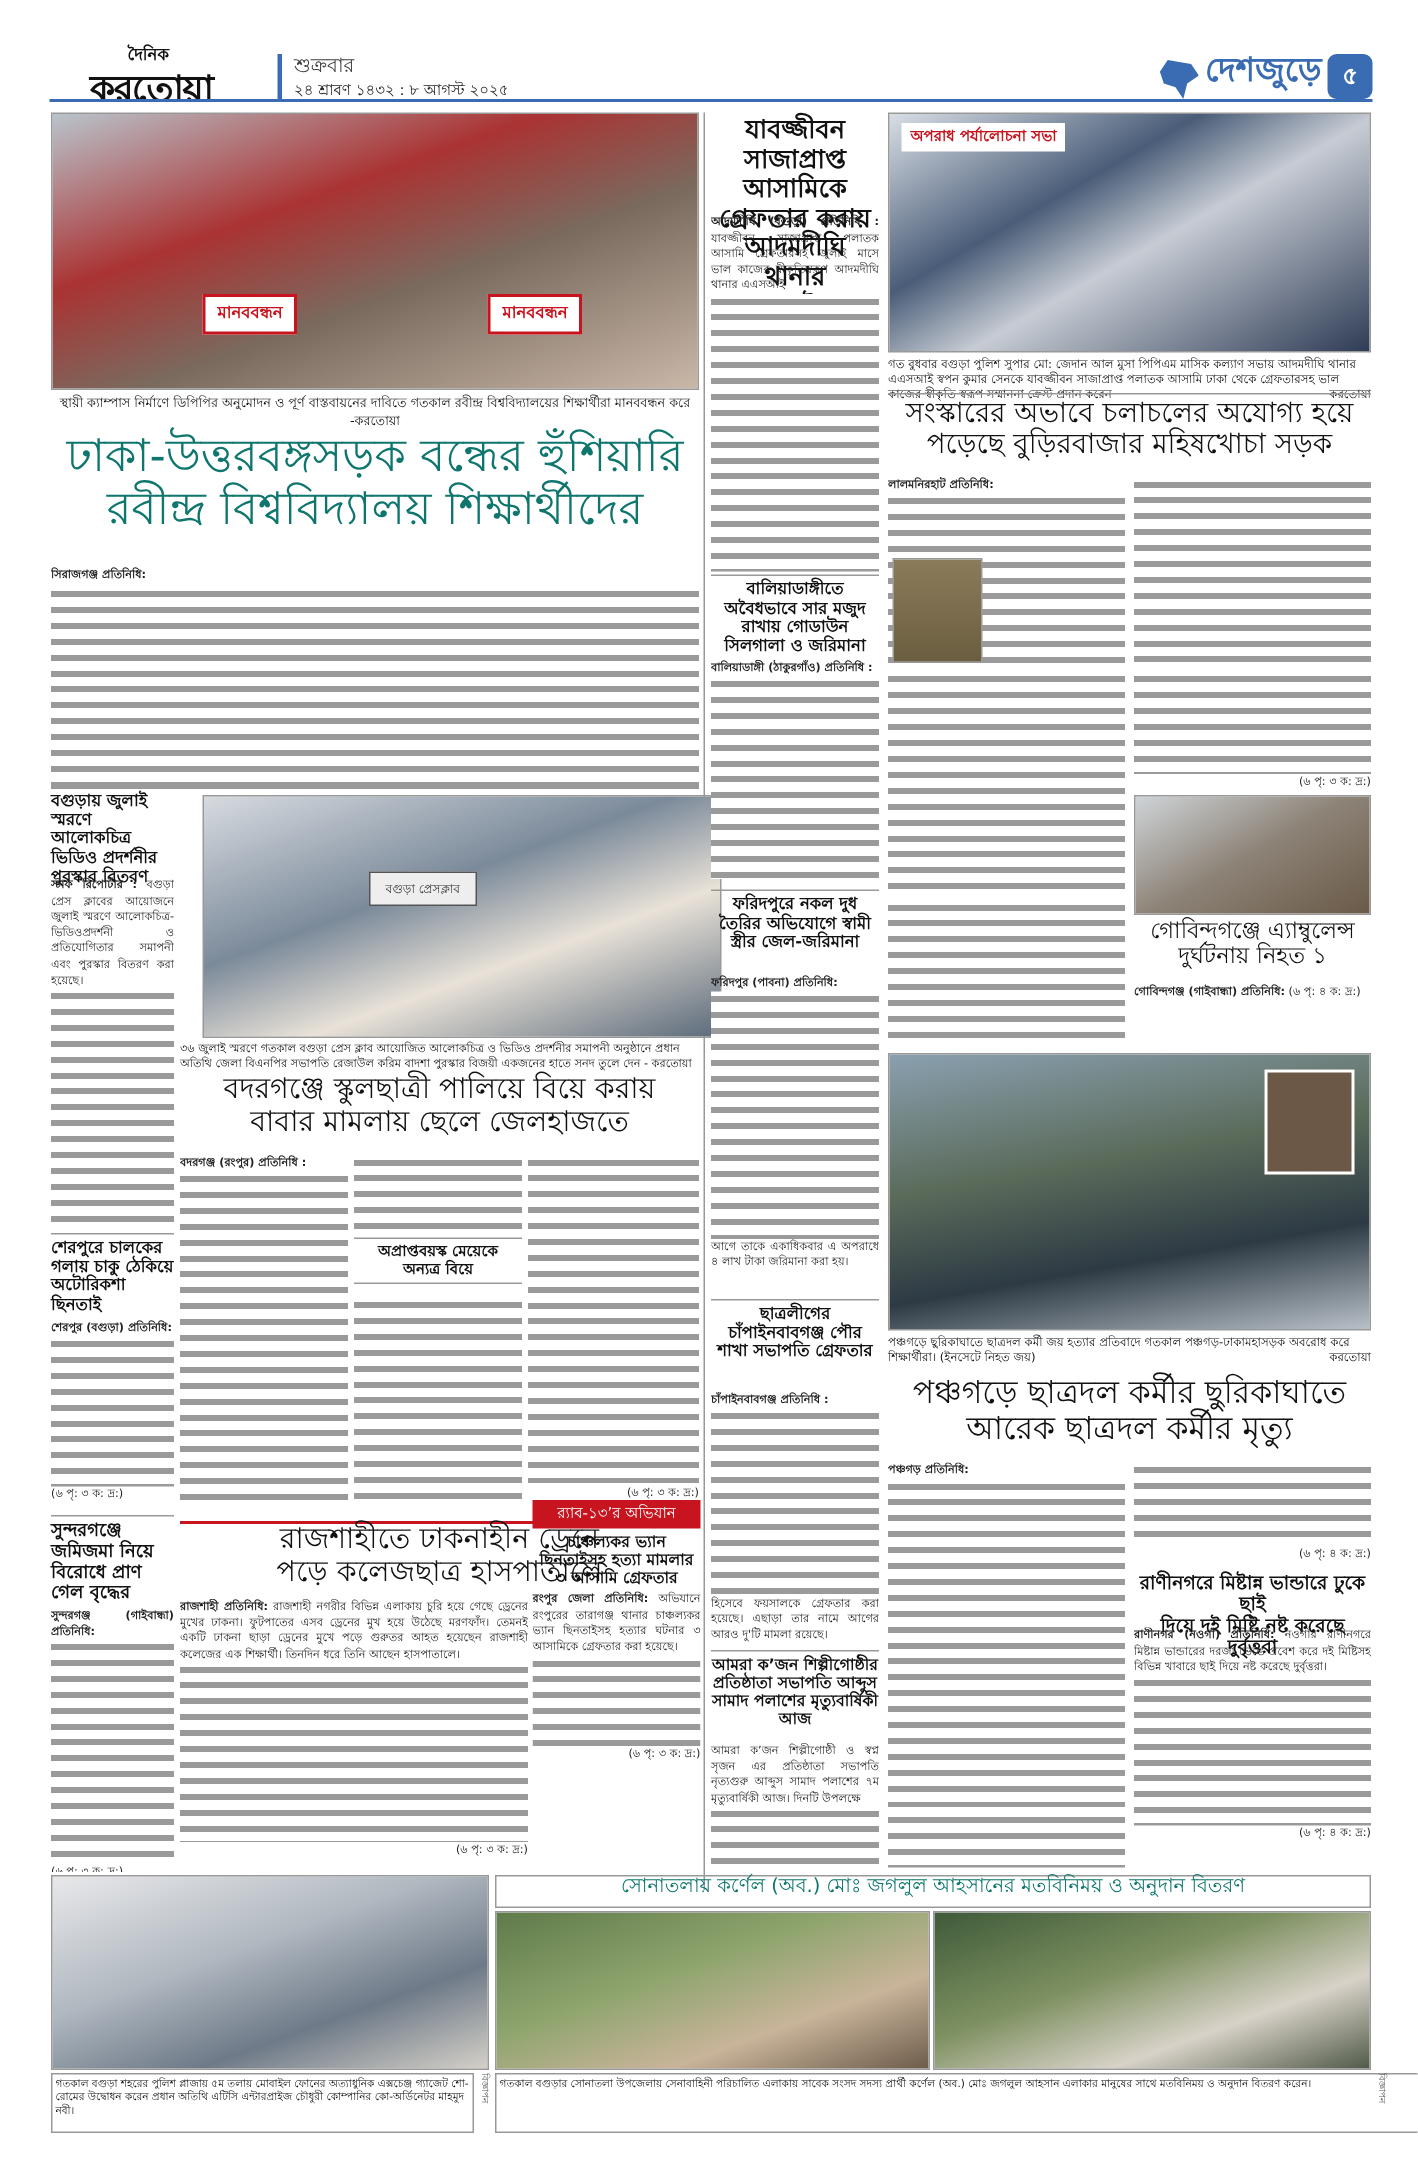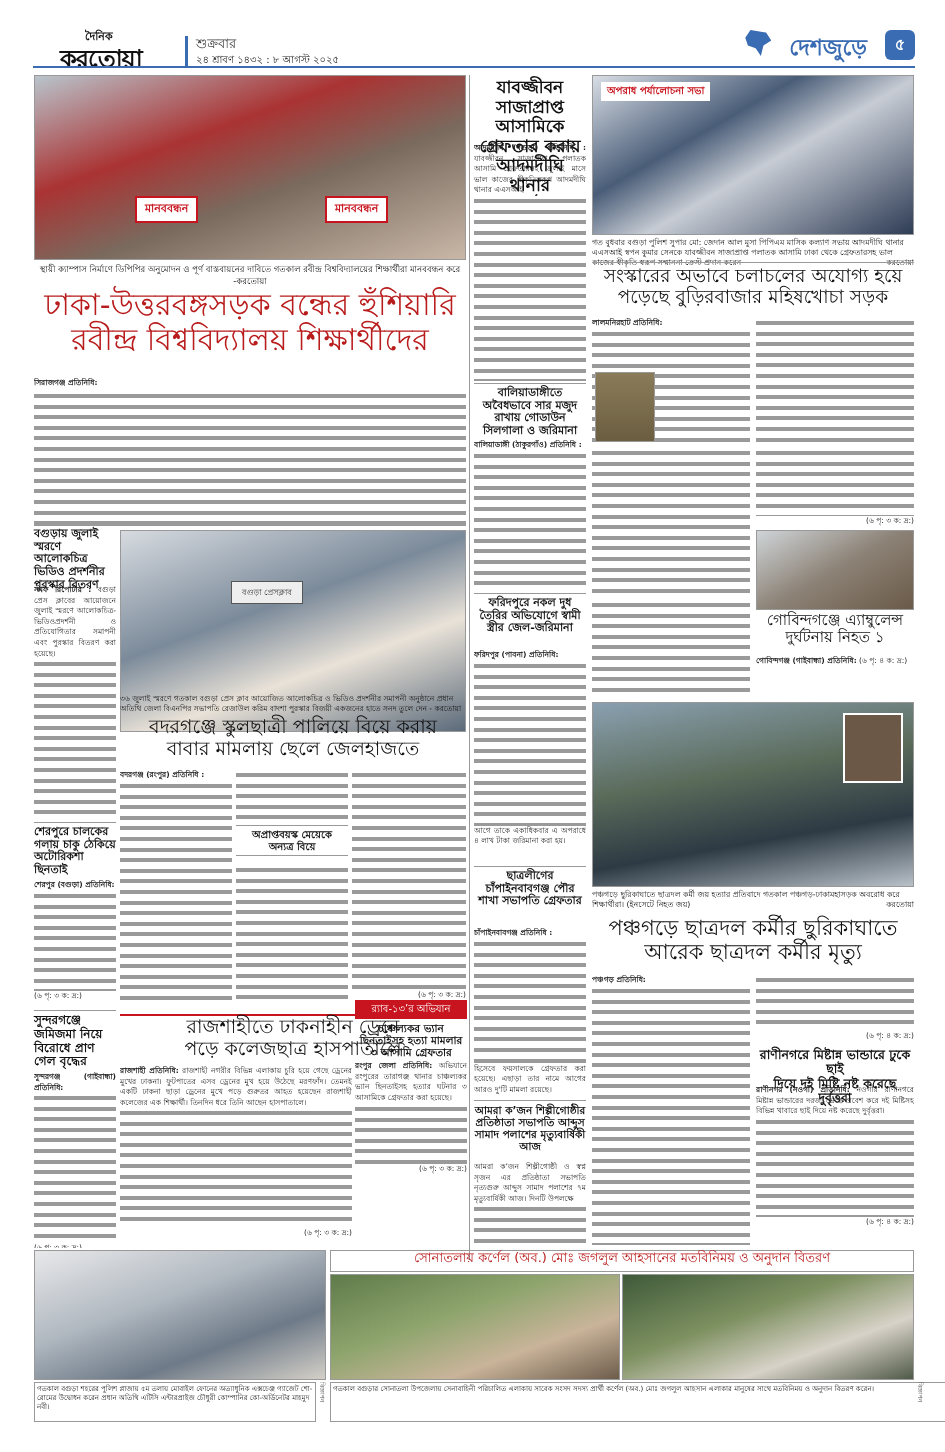--- a/index.html
+++ b/index.html
@@ -5,32 +5,32 @@
 *{box-sizing:border-box;margin:0;padding:0}
 body{width:945px;height:1452px;background:#fff;font-family:"DejaVu Sans",sans-serif;color:#111;position:relative;overflow:hidden}
 .abs{position:absolute}
 .masthead{left:30px;top:28px;width:420px;height:40px}
 .logo-small{position:absolute;left:55px;top:0;font-size:11px;font-weight:bold;color:#111}
 .logo-main{position:absolute;left:30px;top:12px;font-size:24px;font-weight:bold;letter-spacing:-1px;color:#111;font-family:"DejaVu Serif",serif}
 .mast-div{position:absolute;left:155px;top:8px;width:3px;height:30px;background:#3a6cb3}
 .day{position:absolute;left:166px;top:6px;font-size:13px;color:#404040}
 .date{position:absolute;left:166px;top:24px;font-size:10px;color:#222}
 .rule{position:absolute;top:66px;height:2px;background:#3a6cb3}
-.section{right:30px;top:30px;height:36px;display:flex;align-items:flex-start;gap:18px}
+.section{right:30px;top:30px;height:36px;display:flex;align-items:flex-end;gap:4px}
 .map-icon{width:26px;height:26px;background:#3a6cb3;clip-path:polygon(20% 0,80% 10%,100% 40%,70% 60%,60% 100%,40% 70%,10% 60%,0 30%)}
 .sec-title{font-size:22px;color:#3a6cb3;font-weight:bold;font-family:"DejaVu Serif",serif}
 .page-no{width:30px;height:30px;background:#3a6cb3;color:#fff;border-radius:6px;display:flex;align-items:center;justify-content:center;font-weight:bold;font-size:16px}
 .photo{background:linear-gradient(135deg,#7c8a96,#b7a79a 40%,#5e6e7b 70%,#a89484);border:1px solid #999}
 .photo.red{background:linear-gradient(160deg,#b9c4cc,#a33 35%,#7a6a5e 60%,#c9b8a8)}
 .photo.blue{background:linear-gradient(150deg,#d9dee5,#4a5d78 35%,#c7ccd4 55%,#2e3c55)}
 .photo.crowd{background:linear-gradient(170deg,#8aa0b0,#5a6b5a 40%,#2d3a44 70%,#b8c0c8)}
 .photo.green{background:linear-gradient(160deg,#5f7b4a,#8fa56e 40%,#c9b49a 70%,#6d5c4b)}
 .caption{font-size:8.5px;line-height:12px;color:#111}
 .hl{font-family:"DejaVu Sans",sans-serif;text-align:center;line-height:1.15}
-.hl-red{color:#b91c1c}
+.hl-red{color:#0f766e}
 .body{font-size:7.5px;line-height:10.6px;color:#222;text-align:justify;overflow:hidden}
 .body::after{content:"";display:block}
 .lines{background:repeating-linear-gradient(#fff 0 3px,#9a9a9a 3px 7px,#fff 7px 10.6px)}
 .vline{position:absolute;width:1px;background:#999}
 .hline{position:absolute;height:1px;background:#999}
 .tag{background:#c8141e;color:#fff;font-size:10px;text-align:center;padding:1px 0}
 .box{border:1px solid #999}
 .bold{font-weight:bold}
 </style>
 </head>
@@ -137,21 +137,21 @@
 </div>
 
 <div class="hline" style="left:34px;top:525px;width:432px"></div>
 <div class="abs hl bold" style="left:34px;top:528px;width:82px;font-size:11px;text-align:left">বগুড়ায় জুলাই স্মরণে আলোকচিত্র ভিডিও প্রদর্শনীর পুরস্কার বিতরণ</div>
 <div class="abs body" style="left:34px;top:585px;width:82px;height:235px">
   <span class="bold">স্টাফ রিপোর্টার :</span>
   <span>বগুড়া প্রেস ক্লাবের আয়োজনে জুলাই স্মরণে আলোকচিত্র-ভিডিওপ্রদর্শনী ও প্রতিযোগিতার সমাপনী এবং পুরস্কার বিতরণ করা হয়েছে।</span>
   <div class="lines" style="height:170px"></div>
   
 </div>
-<div class="abs photo" style="left:120px;top:530px;width:346px;height:202px;background:linear-gradient(160deg,#d7dbe0,#7b8a9a 40%,#e9e2d8 65%,#5b6a7a)">
+<div class="abs photo" style="left:135px;top:530px;width:346px;height:162px;background:linear-gradient(160deg,#d7dbe0,#7b8a9a 40%,#e9e2d8 65%,#5b6a7a)">
   <div style="position:absolute;left:110px;top:50px;background:#eee;color:#333;font-size:8px;padding:4px 10px;border:1px solid #555">বগুড়া প্রেসক্লাব</div>
 </div>
 <div class="abs caption" style="left:120px;top:694px;width:346px;font-size:7.5px;line-height:9.5px">৩৬ জুলাই স্মরণে গতকাল বগুড়া প্রেস ক্লাব আয়োজিত আলোকচিত্র ও ভিডিও প্রদর্শনীর সমাপনী অনুষ্ঠানে প্রধান অতিথি জেলা বিএনপির সভাপতি রেজাউল করিম বাদশা পুরস্কার বিজয়ী একজনের হাতে সনদ তুলে দেন - করতোয়া</div>
 
 <div class="abs hl" style="left:120px;top:716px;width:346px;font-size:19px">
   <div>বদরগঞ্জে স্কুলছাত্রী পালিয়ে বিয়ে করায়</div>
   <div>বাবার মামলায় ছেলে জেলহাজতে</div>
 </div>
 <div class="abs body" style="left:120px;top:770px;width:112px;height:235px">
   <span class="bold">বদরগঞ্জ (রংপুর) প্রতিনিধি :</span>

